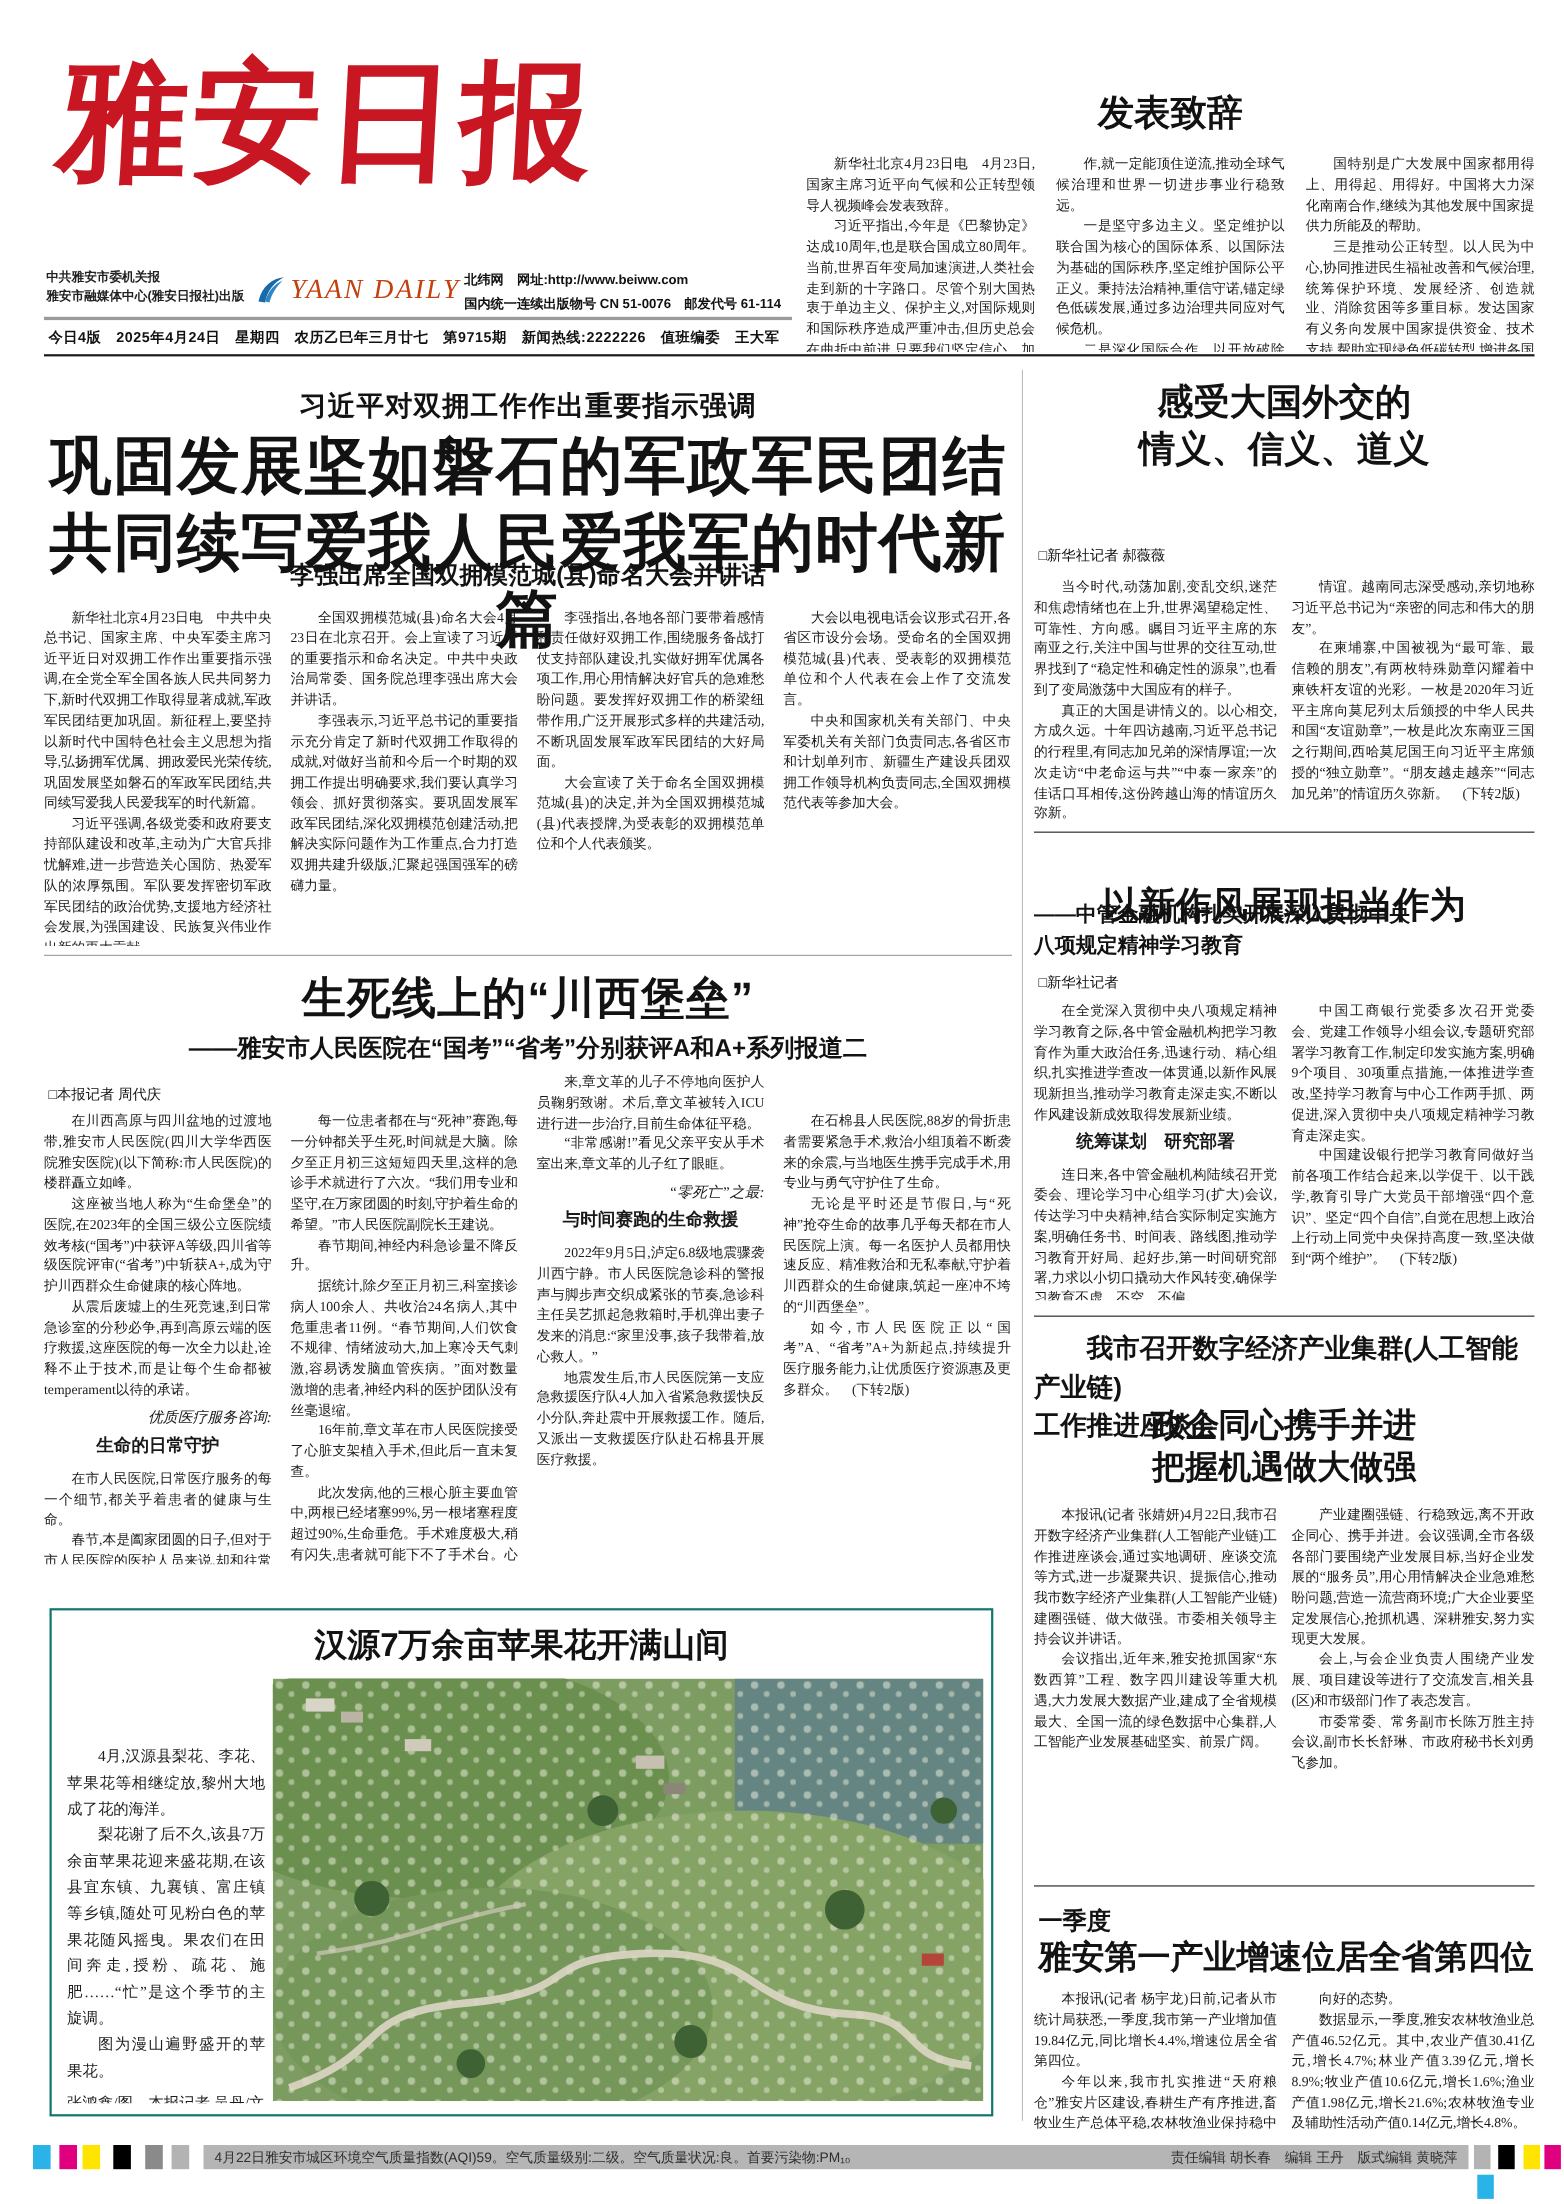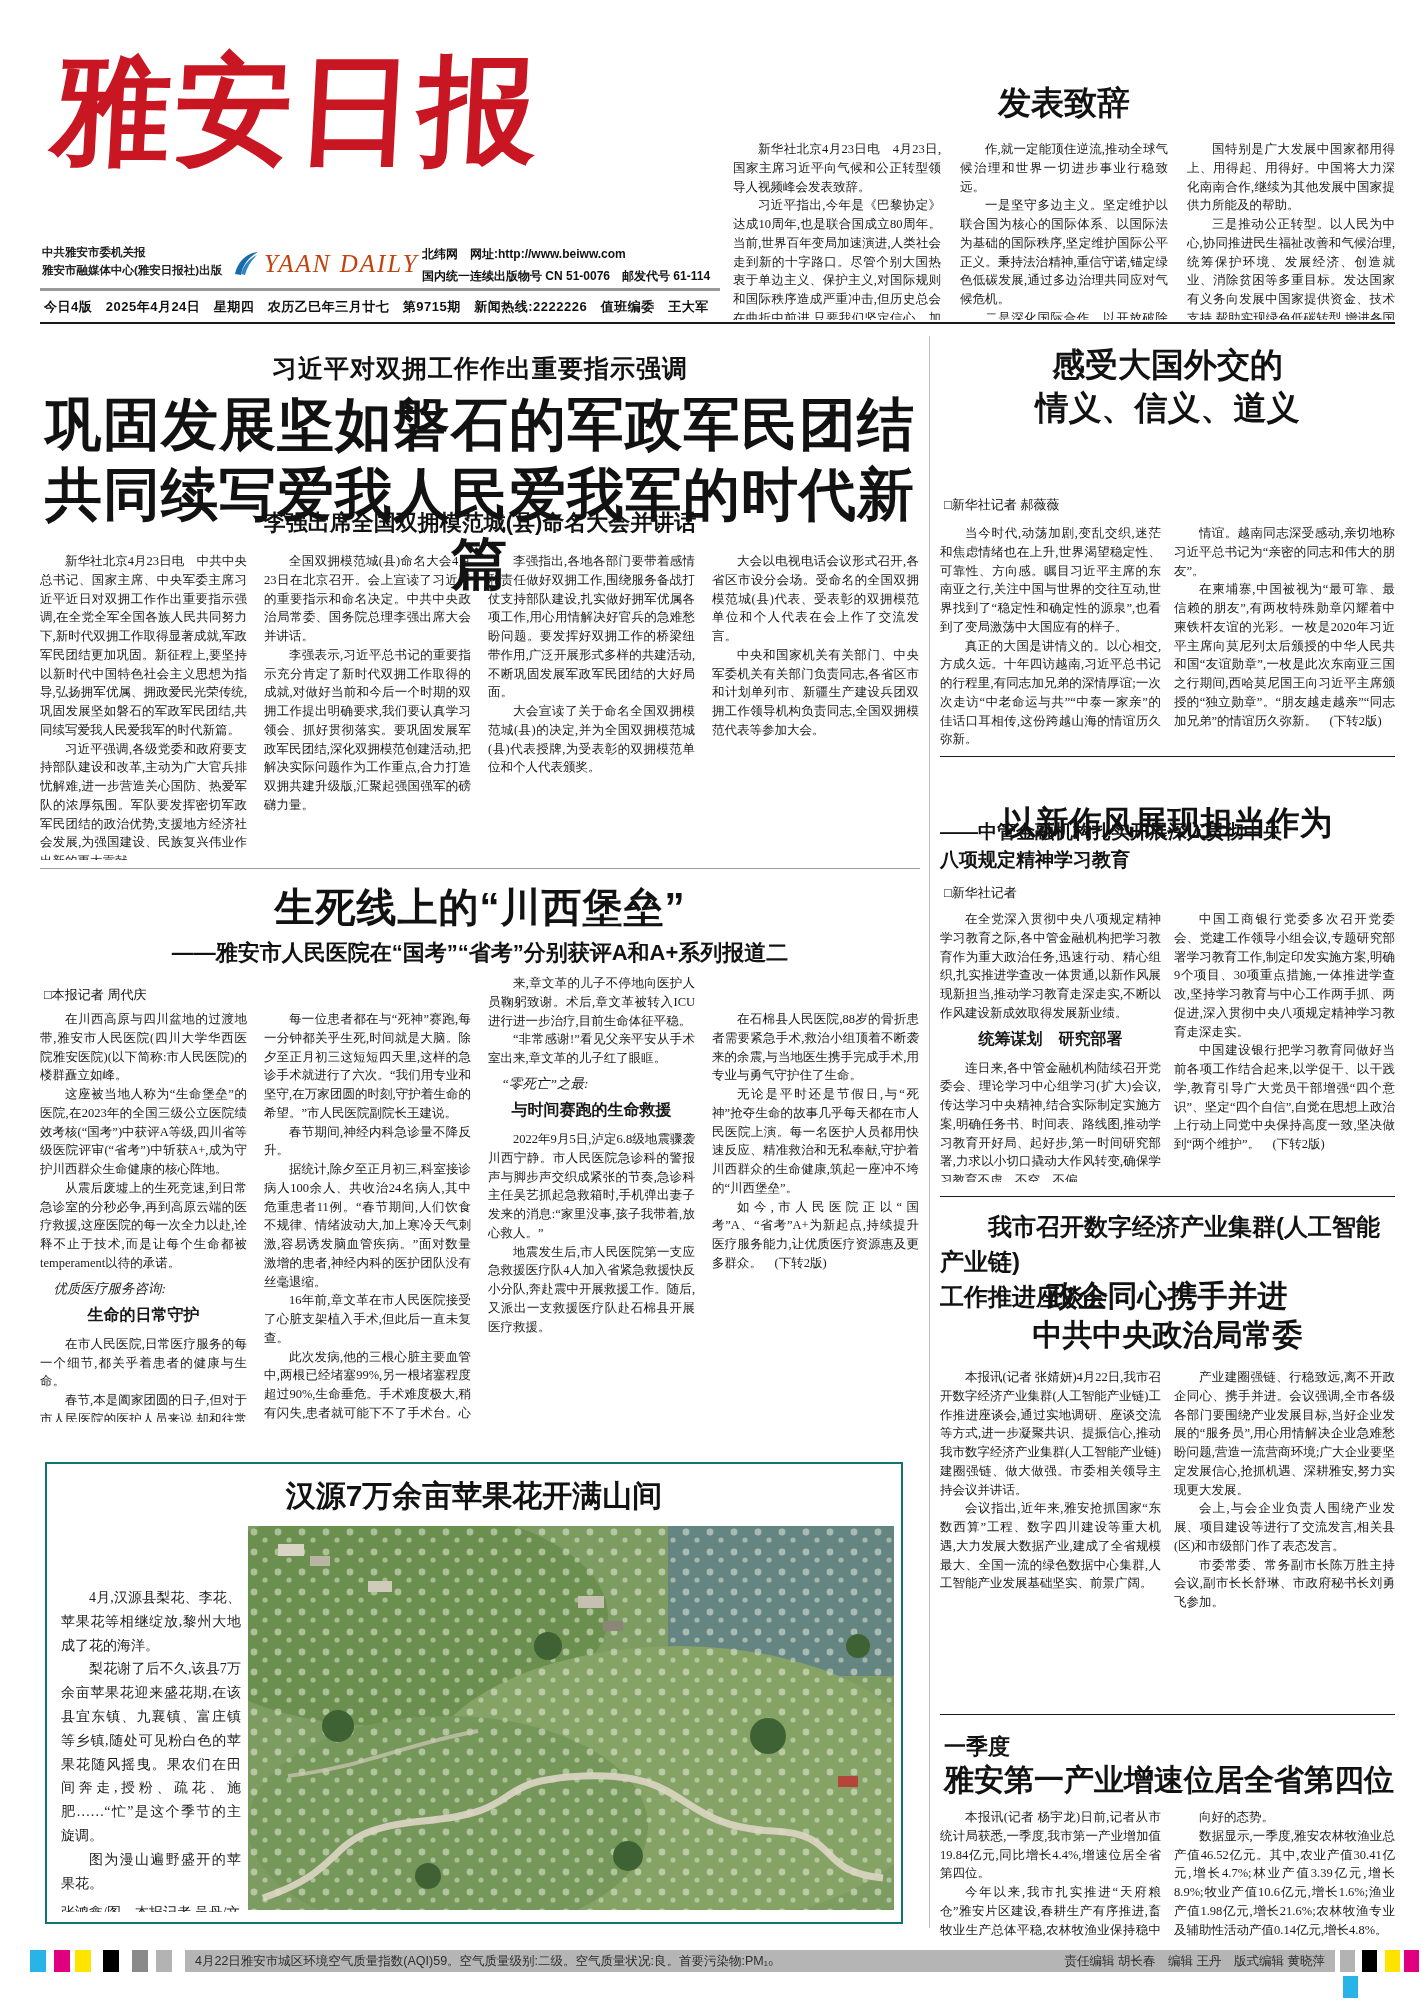--- a/index.html
+++ b/index.html
@@ -23,21 +23,21 @@
   .headline-lg{font-size:40px;font-weight:bold;letter-spacing:1px}
   .headline-md{font-size:33px;font-weight:bold;line-height:1.3}
   .headline-sm{font-size:30px;font-weight:bold;line-height:1.3}
   .subline{font-size:22px;font-weight:bold}
   .subtitle{font-size:22px;font-weight:bold}
   .sec-kicker{font-size:19px;font-weight:bold;line-height:1.45}
   .byline{font-size:13px;color:#111}
   
   .bcol{font-family:"Liberation Serif",serif;font-size:12.5px;line-height:1.5;text-align:justify;overflow:hidden;color:#191919}
   .bcol p{text-indent:2em;margin:0}
-  .col-sub-kicker{font-family:"Liberation Serif",serif;font-style:italic;font-size:13.5px;text-align:left;text-indent:1em;margin:6px 0 2px}
+  .col-sub-kicker{font-family:"Liberation Serif",serif;font-style:italic;font-size:13.5px;text-align:right;text-indent:1em;margin:6px 0 2px}
   .col-subhead{font-size:16px;font-weight:bold;text-align:center;font-family:"Liberation Sans",sans-serif;margin:4px 0 8px}
   
   .photo-box{border:2px solid #0f766e}
   .caption{font-family:"Liberation Serif",serif;font-size:14px;line-height:1.7;text-align:justify;color:#1c1c1c;overflow:hidden}
   .caption p{text-indent:2em}
   .caption .credit{text-indent:0;text-align:left;margin-top:6px}
   
   .footer-bar{background:#b5b5b5;display:flex;align-items:center;justify-content:space-between;font-size:12.5px;color:#2e2e2e;padding:0 10px}
   .mark{display:inline-block;height:22px}
   .vrule{background:#bdbdbd}
@@ -236,21 +236,21 @@
     </div>
 
   <div class="abs rule" style="left:940px;top:1196px;width:455px;height:1px"></div>
 
   <div class="abs sec-kicker" style="left:940px;top:1210px;width:455px;font-size:24px">
     <div>　　我市召开数字经济产业集群(人工智能产业链)</div>
     <div>工作推进座谈会</div>
   </div>
   <div class="abs t-center headline-sm" style="left:940px;top:1276px;width:455px">
     <div>政企同心携手并进</div>
-    <div>中共中央政治局常委</div>
+    <div>把握机遇做大做强</div>
   </div>
   <div class="abs bcol" style="left:940px;top:1368px;width:221px;height:336px">
       <p>本报讯(记者 张婧妍)4月22日,我市召开数字经济产业集群(人工智能产业链)工作推进座谈会,通过实地调研、座谈交流等方式,进一步凝聚共识、提振信心,推动我市数字经济产业集群(人工智能产业链)建圈强链、做大做强。市委相关领导主持会议并讲话。</p>
       <p>会议指出,近年来,雅安抢抓国家“东数西算”工程、数字四川建设等重大机遇,大力发展大数据产业,建成了全省规模最大、全国一流的绿色数据中心集群,人工智能产业发展基础坚实、前景广阔。</p>
     </div>
   <div class="abs bcol" style="left:1174px;top:1368px;width:221px;height:336px">
       <p>产业建圈强链、行稳致远,离不开政企同心、携手并进。会议强调,全市各级各部门要围绕产业发展目标,当好企业发展的“服务员”,用心用情解决企业急难愁盼问题,营造一流营商环境;广大企业要坚定发展信心,抢抓机遇、深耕雅安,努力实现更大发展。</p>
       <p>会上,与会企业负责人围绕产业发展、项目建设等进行了交流发言,相关县(区)和市级部门作了表态发言。</p>
       <p>市委常委、常务副市长陈万胜主持会议,副市长长舒琳、市政府秘书长刘勇飞参加。</p>
     </div>

